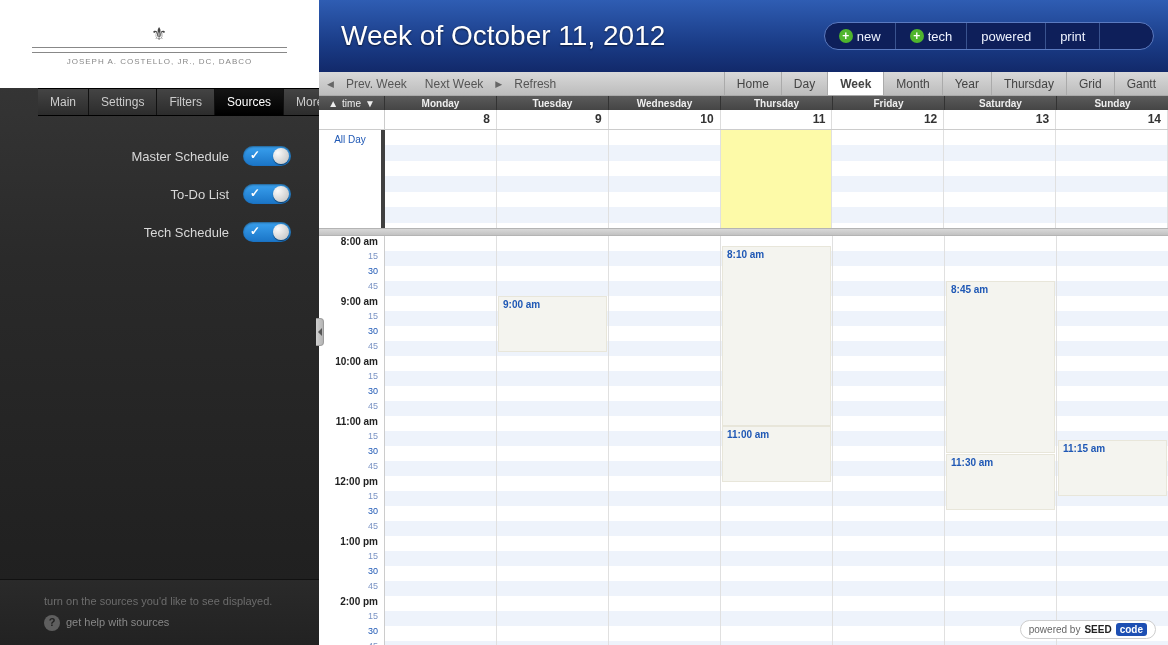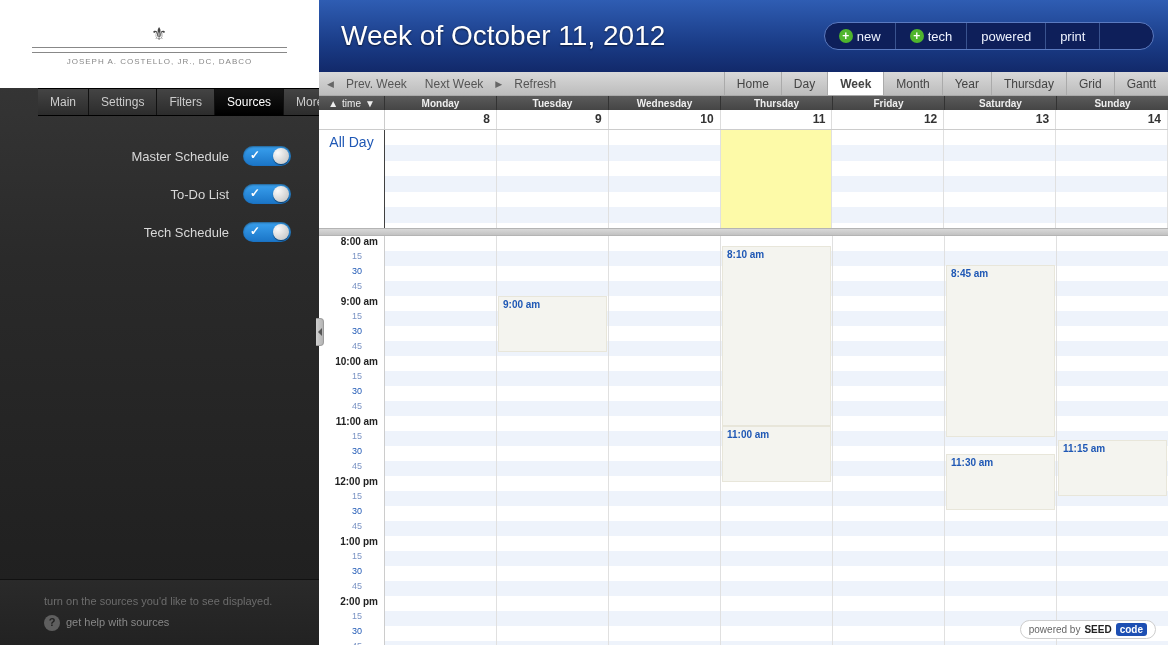--- a/index.html
+++ b/index.html
@@ -55,32 +55,32 @@
 .cal-header-row { display:flex; height:14px; background:linear-gradient(to bottom,#5b5b5b,#454545); color:#eee; font-size:10px; }
 .time-col { width:66px; flex:none; display:flex; align-items:center; justify-content:center; gap:4px; border-right:1px solid #333; }
 .day-head { flex:1; display:flex; align-items:center; justify-content:center; border-right:1px solid #333; font-weight:bold; }
 .day-head:last-child { border-right:none; }
 
 .date-row { display:flex; height:20px; border-bottom:1px solid #ccc; }
 .date-cell { flex:1; border-right:1px solid #ddd; text-align:right; padding:2px 6px 0 0; font-weight:bold; color:#333; }
 .date-row .time-col { background:#fff; border-right:1px solid #ccc; }
 
 .allday-zone { display:flex; height:98px; position:relative; }
-.allday-zone .time-col { display:flex; align-items:flex-start; justify-content:center; padding-top:4px; color:#1f58b5; font-size:14px; border-right:1px solid #404040; background:#fff; }
+.allday-zone .time-col { display:flex; align-items:flex-start; justify-content:center; padding-top:4px; color:#1f58b5; font-size:10px; border-right:4px solid #404040; background:#fff; }
 .allday-col { flex:1; border-right:1px solid #e0e0e0; background:repeating-linear-gradient(to bottom,#fff 0,#fff 15px,#eef3fb 15px,#eef3fb 31px); }
 .allday-col.today { background:#fdfaa8; }
 
 .divider { height:8px; background:linear-gradient(to bottom,#d8d8d8,#c2c2c2); border-top:1px solid #b4b4b4; border-bottom:1px solid #b4b4b4; }
 
 .grid-scroll { flex:1; overflow-y:auto; position:relative; }
 .grid-body { display:flex; }
 .time-axis { width:66px; flex:none; border-right:1px solid #ccc; }
 .hour-block { height:60px; }
 .hour-label { height:15px; text-align:right; padding-right:6px; font-weight:bold; color:#222; font-size:10px; }
-.minute-label { height:15px; text-align:right; padding-right:22px; color:#1f58b5; font-size:9px; }
+.minute-label { height:15px; text-align:right; padding-right:6px; color:#1f58b5; font-size:9px; }
 .days-grid { flex:1; display:flex; position:relative; }
 .day-col { flex:1; border-right:1px solid #e0e0e0; background:repeating-linear-gradient(to bottom,#fff 0,#fff 15px,#eef3fb 15px,#eef3fb 30px,#fff 30px,#fff 45px,#eef3fb 45px,#eef3fb 60px); position:relative; }
 .day-col:last-child{ border-right:none; }
 
 .event { position:absolute; left:1px; right:1px; background:#f4f4ef; border:1px solid #e8e6da; padding:2px 4px; color:#1f58b5; font-size:10px; font-weight:bold; cursor:pointer; overflow:hidden; }
 
 .drag-tab { position:absolute; left:316px; top:318px; width:8px; height:28px; background:linear-gradient(to right,#cfcfcf,#b4b4b4); border:1px solid #9c9c9c; border-left:none; border-radius:0 4px 4px 0; z-index:20; cursor:pointer; display:flex; align-items:center; justify-content:center; }
 .drag-tab::after{content:"";width:0;height:0;border-top:4px solid transparent;border-bottom:4px solid transparent;border-right:4px solid #555;}
 
 .footer-brand { position:absolute; right:12px; bottom:6px; background:#fff; border:1px solid #ccc; border-radius:10px; padding:2px 8px; font-size:10px; color:#666; display:flex; align-items:center; gap:4px; z-index:30; }
@@ -276,21 +276,21 @@
               <div class="day-col" style="height: 420px;">
                 <div class="event" style="top: 60px; height: 56px;">9:00 am</div>
               </div>
               <div class="day-col" style="height: 420px;"></div>
               <div class="day-col" style="height: 420px;">
                 <div class="event" style="top: 10px; height: 180px;">8:10 am</div>
                 <div class="event" style="top: 190px; height: 56px;">11:00 am</div>
               </div>
               <div class="day-col" style="height: 420px;"></div>
               <div class="day-col" style="height: 420px;">
-                <div class="event" style="top: 29px; height: 172px;">8:45 am</div>
+                <div class="event" style="top: 45px; height: 172px;">8:45 am</div>
                 <div class="event" style="top: 218px; height: 56px;">11:30 am</div>
               </div>
               <div class="day-col" style="height: 420px;">
                 <div class="event" style="top: 204px; height: 56px;">11:15 am</div>
               </div>
             </div>
         </div>
       </div>
     </div>
 

